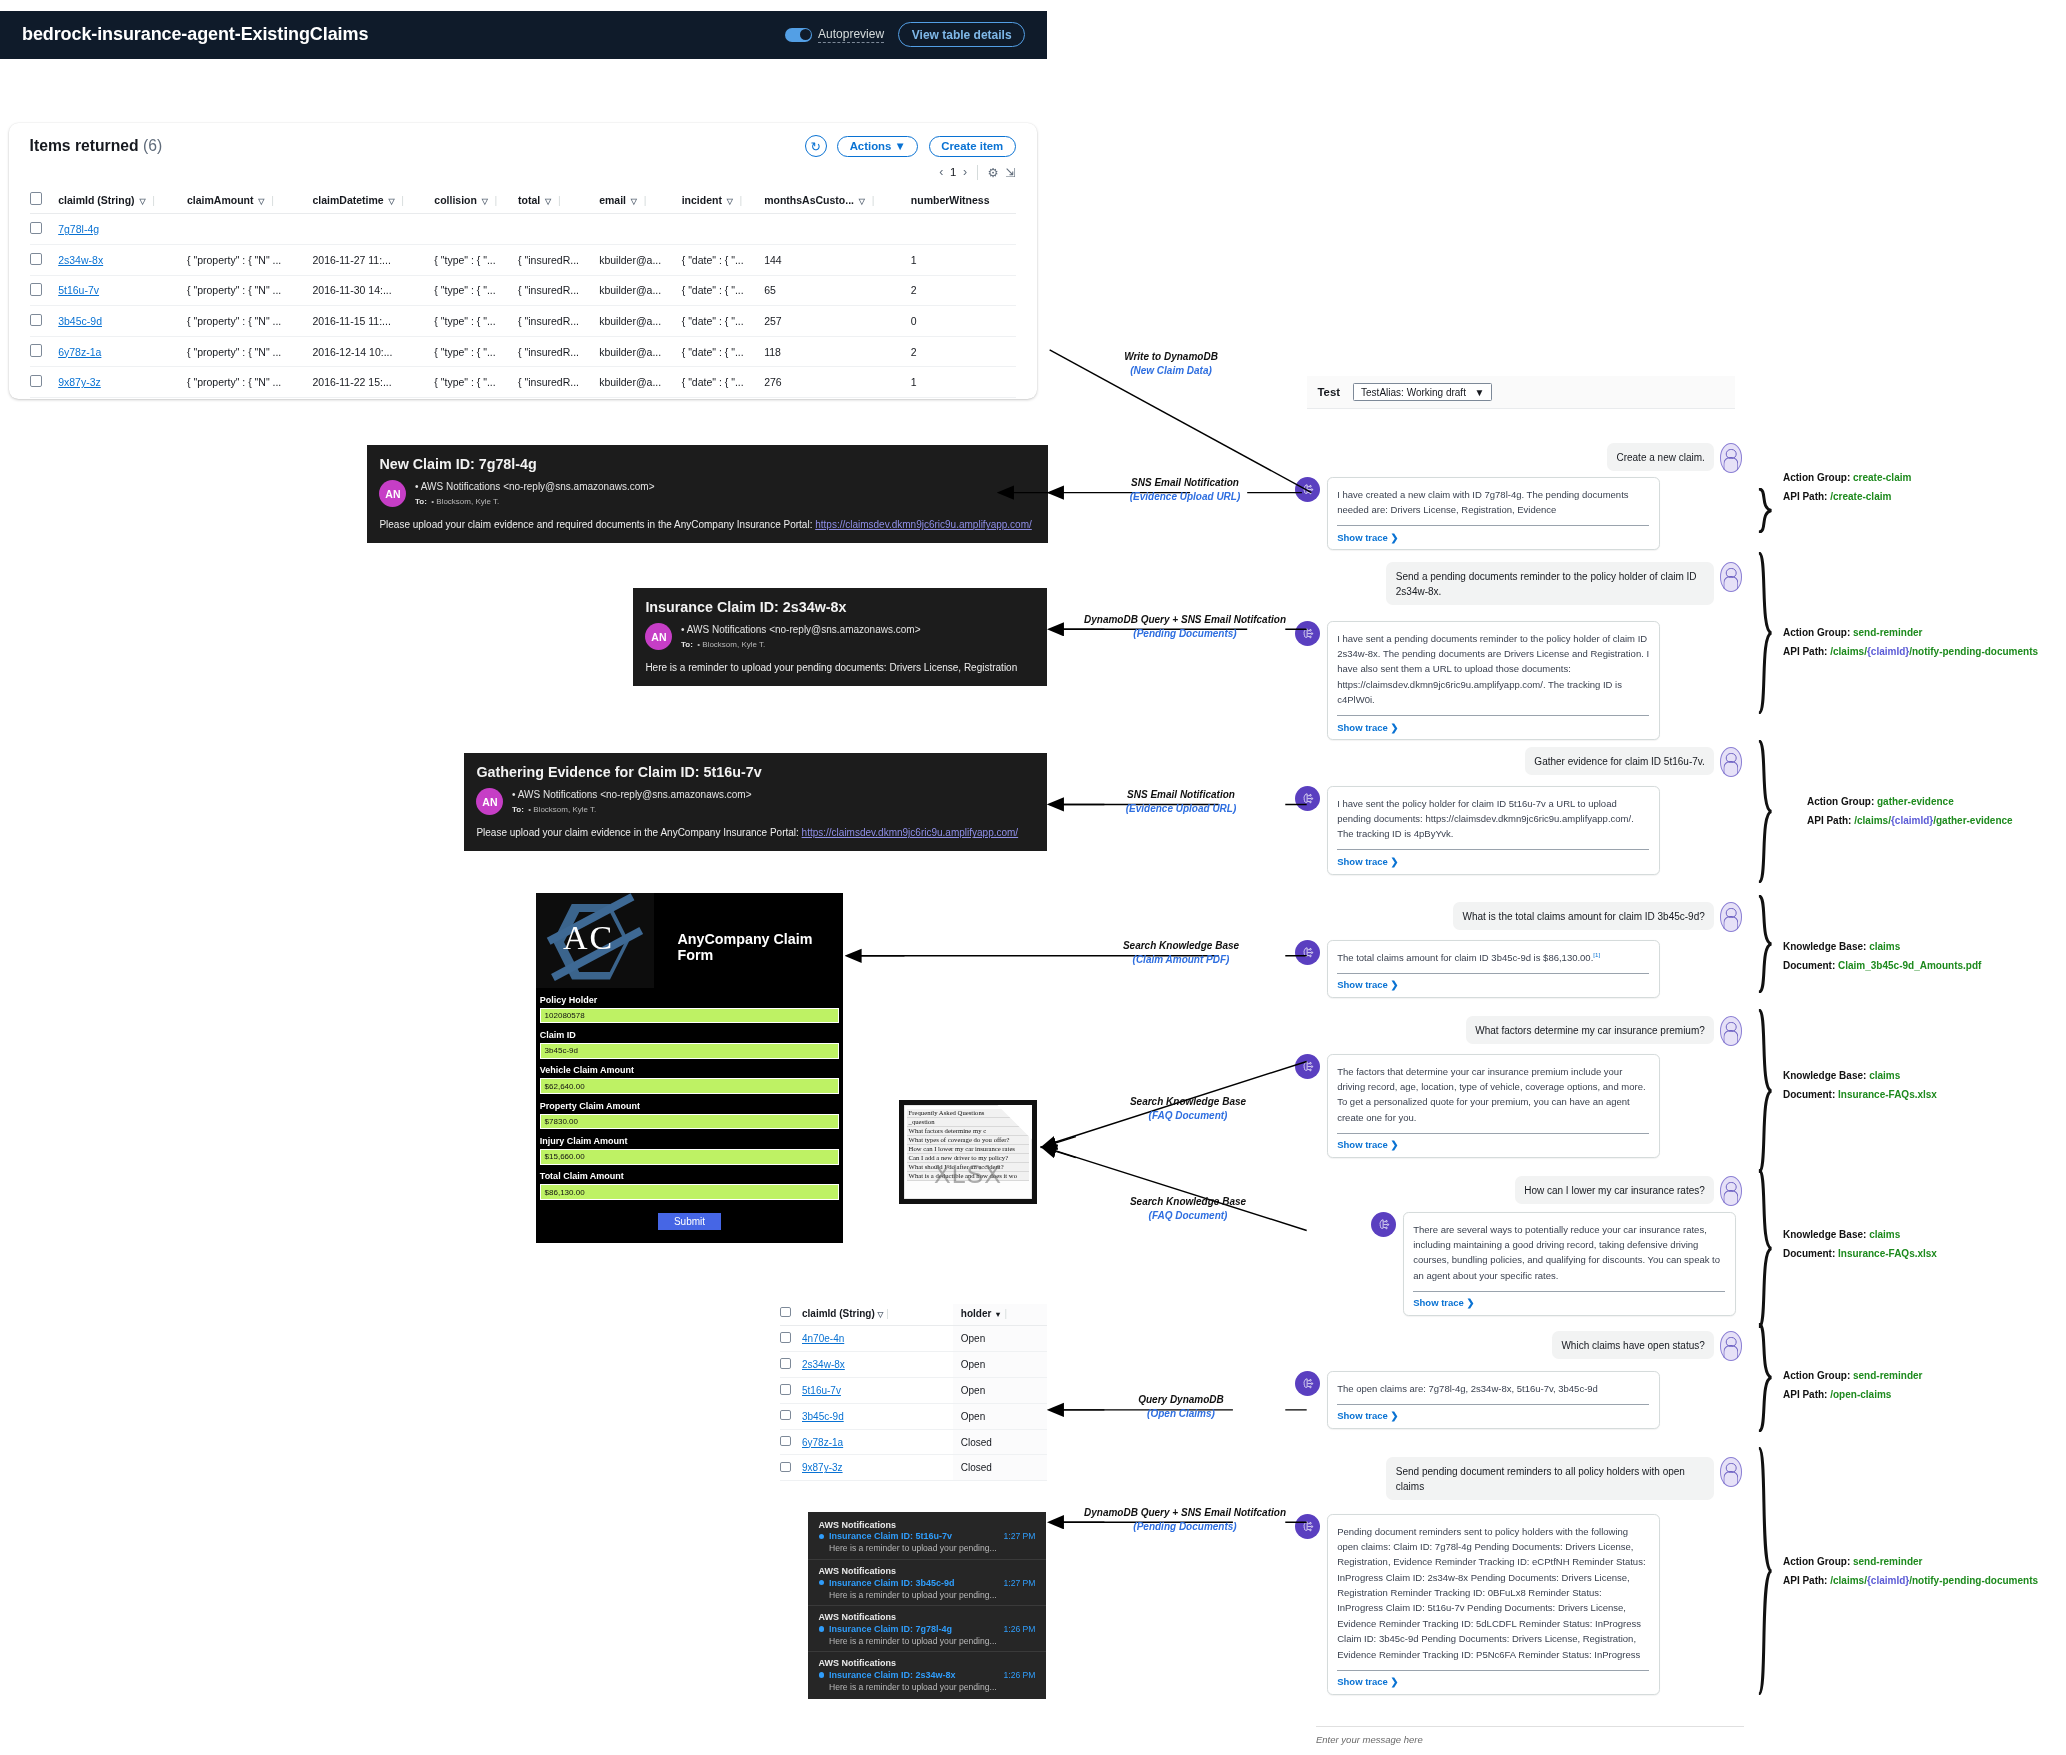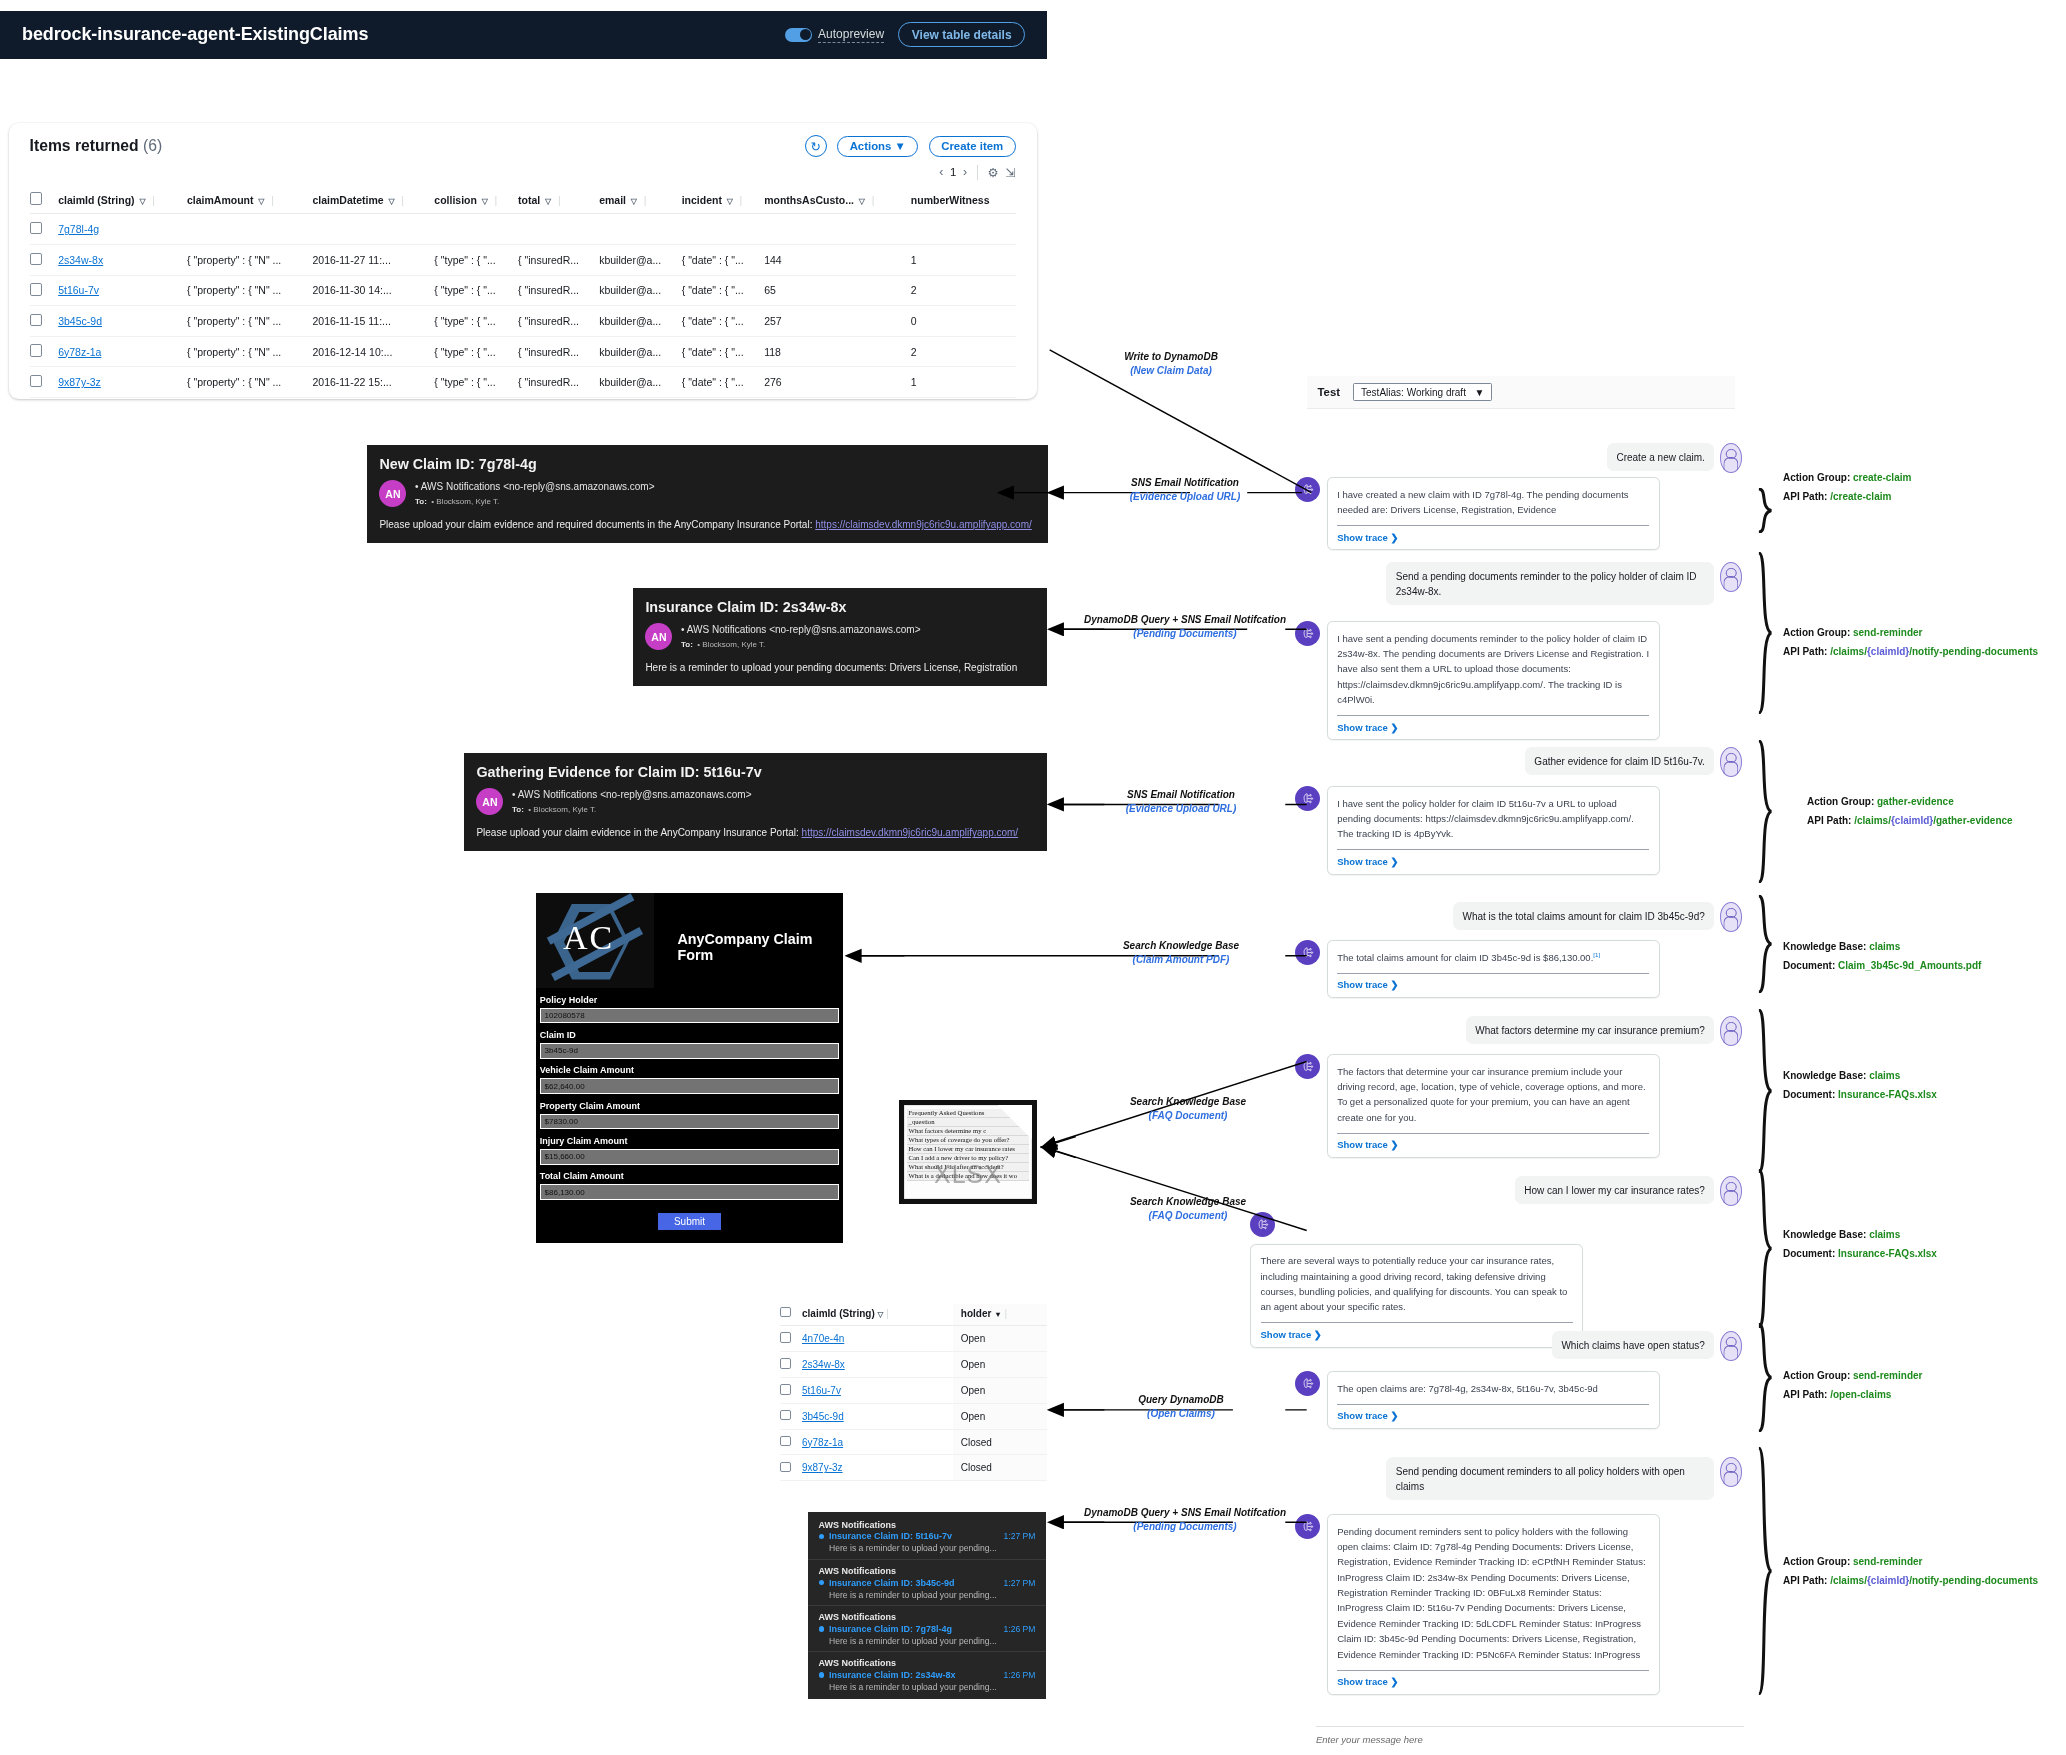--- a/index.html
+++ b/index.html
@@ -117,21 +117,21 @@
   #cf-logo .hexA { position:absolute; left:17px; top:10.5px; width:76px; height:76px;
       background:#3e6994; clip-path:polygon(25% 0,75% 0,100% 50%,75% 100%,25% 100%,0 50%); opacity:.95;}
   #cf-logo .hexB { position:absolute; left:28px; top:19px; width:61px; height:60px;
       background:#0d0d0d; clip-path:polygon(25% 0,75% 0,100% 50%,75% 100%,25% 100%,0 50%);}
   #cf-logo .bar { position:absolute; background:#3e6994; height:7.6px; transform:rotate(-28deg); }
   #cf-logo .ac { position:absolute; left:27px; top:26px; font-size:34px; color:#fff; font-family:"Liberation Serif", serif; letter-spacing:1.9px;}
   #cf-title { color:#fff; font-size:14.3px; font-weight:700; margin:38px 0 0 23px; }
   .cf-field { padding:0 3.8px; margin-top:6.7px; }
   .cf-label { color:#ffffff; font-size:9px; font-weight:700; margin-bottom:2.9px; }
   .cf-input {
-    background:#737373; color:#111; font-size:8px; padding:2.4px 3.8px; border:0.5px solid #ffffff;
+    background:#bef264; color:#111; font-size:8px; padding:2.4px 3.8px; border:0.5px solid #ffffff;
   }
   #cf-submit-wrap { text-align:center; margin-top:12.4px; }
   #cf-submit {
     background:#4666e5; color:#fff; border:none; font-size:10px; padding:3.3px 16px; cursor:pointer;
   }
 
   
   #xlsx { left:899px; top:1100px; width:138px; height:104px; background:#111; padding:4.8px; }
   #xlsx-page { width:100%; height:100%; background:#fdfdfd; position:relative; overflow:hidden;
       box-shadow:inset 0 0 0 0.5px #cfcfcf; padding:3.8px 2.9px;}
@@ -617,21 +617,21 @@
           <circle cx="22" cy="23" r="1.7"></circle>
           <path d="M16 10h4M16 16h7M16 22h4"></path>
         </svg>
       </div>
       <div class="bubble-bot"><div class="txt">The factors that determine your car insurance premium include your driving record, age, location, type of vehicle, coverage options, and more. To get a personalized quote for your premium, you can have an agent create one for you.</div><hr><span class="showtrace">Show trace ❯</span></div>
     </div>
     <div class="chat-row user-msg" style="left: 1314px; top: 1176px; width: 428px;">
       <div class="bubble-user">How can I lower my car insurance rates?</div>
       <div class="avatar-user"></div>
     </div>
-    <div class="chat-row bot-msg" style="left: 1250px; top: 1212px; width: 428px; flex-direction: column;">
+    <div class="chat-row bot-msg" style="left: 1371px; top: 1212px; width: 428px;">
       <div class="avatar-bot">
         <svg width="15.2" height="15.2" viewBox="0 0 32 32" fill="none" stroke="#fff" stroke-width="1.6">
           <path d="M15 6c-3 0-5 2-5 4.5 0 .5-1.5 1-1.5 2.7 0 1.2.8 1.8.8 1.8s-.8.7-.8 2c0 1.6 1.3 2.4 1.3 2.4s-.3.6-.3 1.4c0 2 1.9 3.2 3.8 3.2 1 0 1.7-.4 1.7-.4V6z"></path>
           <circle cx="22" cy="9" r="1.7"></circle>
           <circle cx="25" cy="16" r="1.7"></circle>
           <circle cx="22" cy="23" r="1.7"></circle>
           <path d="M16 10h4M16 16h7M16 22h4"></path>
         </svg>
       </div>
       <div class="bubble-bot"><div class="txt">There are several ways to potentially reduce your car insurance rates, including maintaining a good driving record, taking defensive driving courses, bundling policies, and qualifying for discounts. You can speak to an agent about your specific rates.</div><hr><span class="showtrace">Show trace ❯</span></div>

